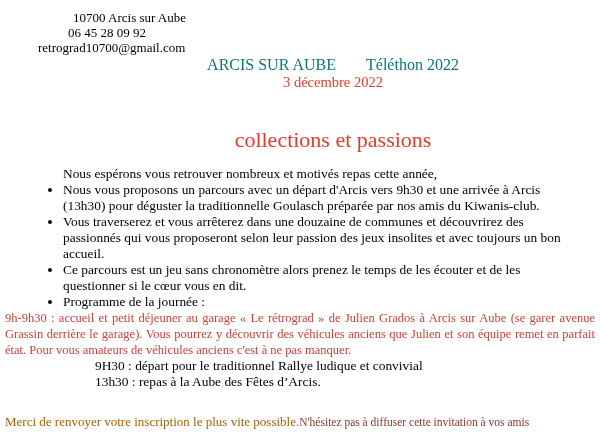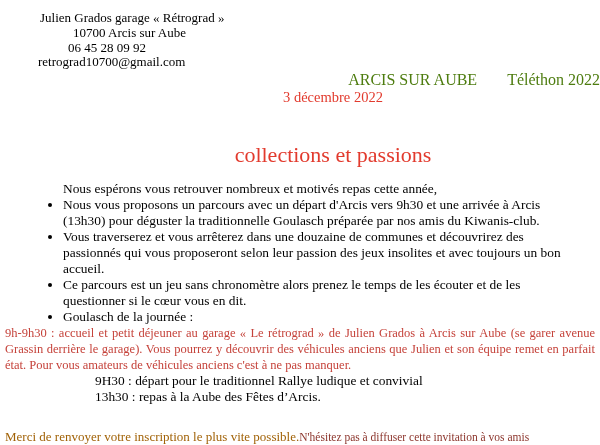--- a/index.html
+++ b/index.html
@@ -15,21 +15,21 @@
   }
   
   .sender { font-size:13px; line-height:14.8px; }
   .sender .l0 { margin-left:40px; }
   .sender .l1 { margin-left:68px; }
   .sender .l2 { margin-left:73px; }
   .sender .l3 { margin-left:68px; }
   .sender .l4 { margin-left:38px; }
   
   .title-block { text-align:center; padding-left:66px; margin-top:1px; }
-  .event-title { font-size:16px; line-height:18px; color:#4d7c0f;text-align:right; }
+  .event-title { font-size:16px; line-height:18px; color:#0f766e; }
   .event-title .right { margin-left:30px; }
   .event-date { font-size:14.5px; line-height:17px; color:#e23a2d; }
   .event-subtitle { font-size:22px; line-height:27px; color:#e23a2d;margin-top:35px; }
   
   .intro { margin-top:13px; margin-left:63px; font-size:13.4px; line-height:16px; }
   ul.points {
     margin:0; padding-left:63px; padding-right:21px;
     list-style:disc outside;
     font-size:13.4px; line-height:16px;
   }
@@ -42,41 +42,40 @@
   .closing { margin-top:23px; margin-left:5px; line-height:16px; }
   .closing .black { font-size:13px; color:#a16207; }
   .closing .red { font-size:11.5px; color:#8c352c; }
 </style>
 </head>
 <body>
 
 <div class="page">
 
   <div class="sender">
-    <div class="l0">Julien Grados garage « Rétrograd »</div>
     <div class="l2">10700 Arcis sur Aube</div>
     <div class="l3">06 45 28 09 92</div>
     <div class="l4">retrograd10700@gmail.com</div>
   </div>
 
   <div class="title-block">
     <div class="event-title">
       <span>ARCIS SUR AUBE</span><span class="right">Téléthon 2022</span>
     </div>
     <div class="event-date">3 décembre 2022</div>
     <div class="event-subtitle">collections et passions</div>
   </div>
 
   <div class="intro">Nous espérons vous retrouver nombreux et motivés repas cette année,</div>
 
   <ul class="points">
     <li>Nous vous proposons un parcours avec un départ d'Arcis vers 9h30 et une arrivée à Arcis (13h30) pour déguster la traditionnelle Goulasch préparée par nos amis du Kiwanis-club.</li>
     <li>Vous traverserez et vous arrêterez dans une douzaine de communes et découvrirez des passionnés qui vous proposeront selon leur passion des jeux insolites et avec toujours un bon accueil.</li>
     <li>Ce parcours est un jeu sans chronomètre alors prenez le temps de les écouter et de les questionner si le cœur vous en dit.</li>
-    <li>Goulasch de la journée :</li>
+    <li>Programme de la journée :</li>
   </ul>
 
   <div class="program-red">9h-9h30 : accueil et petit déjeuner au garage « Le rétrograd » de Julien Grados à Arcis sur Aube (se garer avenue Grassin derrière le garage). Vous pourrez y découvrir des véhicules anciens que Julien et son équipe remet en parfait état. Pour vous amateurs de véhicules anciens c'est à ne pas manquer.</div>
 
   <div class="schedule">
     <div>9H30 : départ pour le traditionnel Rallye ludique et convivial</div>
     <div>13h30 : repas à la Aube des Fêtes d’Arcis.</div>
   </div>
 
   <div class="closing">

